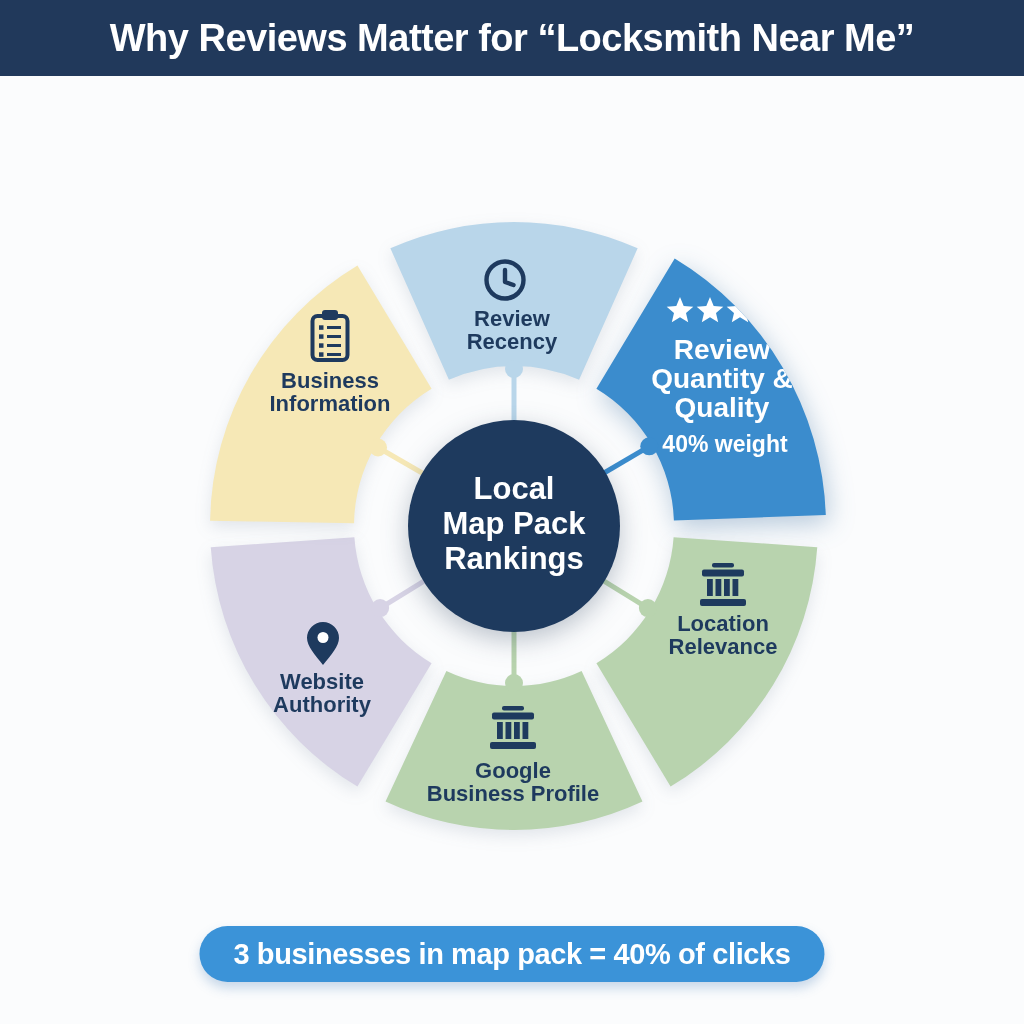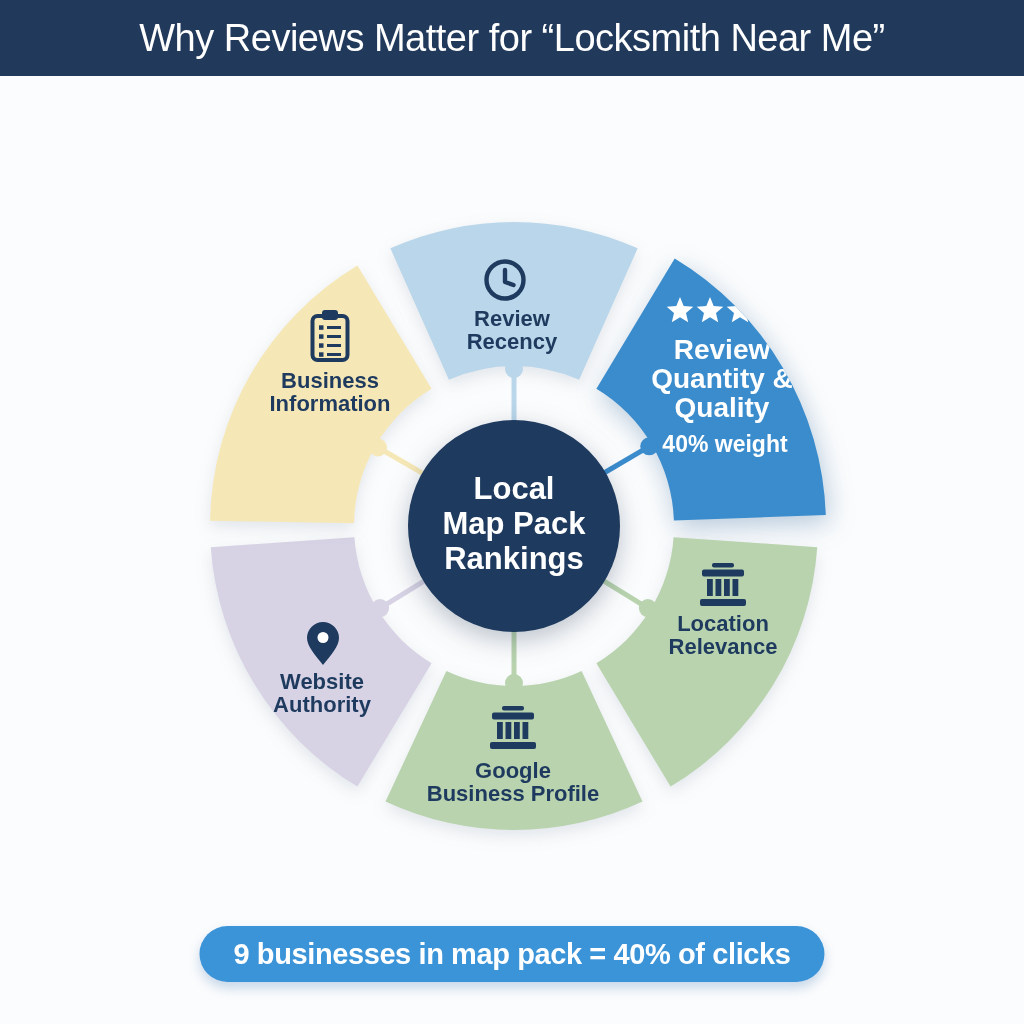--- a/index.html
+++ b/index.html
@@ -7,21 +7,21 @@
     width:1024px;height:1024px;position:relative;overflow:hidden;
     background:#fbfcfd;
     font-family:"Liberation Sans",sans-serif;
   }
   header{
     position:absolute;top:0;left:0;width:1024px;height:76px;
     display:flex;align-items:center;justify-content:center;
     background:#21395b;
   }
   header h1{
-    margin:0;color:#ffffff;font-size:38px;font-weight:400;letter-spacing:-.5px;
+    margin:0;color:#ffffff;font-size:38px;font-weight:700;letter-spacing:-.5px;
     white-space:nowrap;
   }
   main{position:absolute;top:0;left:0;width:894px;height:1024px;}
   #wheel-svg{position:absolute;top:0;left:0;width:1024px;height:1024px;}
   #wheel-svg text{font-family:"Liberation Sans",sans-serif;font-weight:700;}
   .seg > path.fill{filter:drop-shadow(0 6px 8px rgba(70,90,120,.14));}
   .seg.pop > path.fill{filter:drop-shadow(3px 8px 13px rgba(40,95,150,.32));}
   circle.center{filter:drop-shadow(0 8px 13px rgba(25,45,75,.28));}
   .banner{
     position:absolute;top:926px;left:50%;transform:translateX(-50%);
@@ -162,14 +162,14 @@
       <line x1="429.12951042912505" y1="477" x2="378.03401160584315" y2="447.5" stroke="#f6e8b6" stroke-width="5"></line>
       <circle cx="378.03401160584315" cy="447.5" r="9" fill="#f6e8b6"></circle>
       <circle cx="514" cy="526" r="106" fill="#1e3a5e" class="center"></circle>
       <text x="514" y="488" font-size="31" fill="#ffffff" text-anchor="middle" dominant-baseline="central">Local</text>
       <text x="514" y="523" font-size="31" fill="#ffffff" text-anchor="middle" dominant-baseline="central">Map Pack</text>
       <text x="514" y="558" font-size="31" fill="#ffffff" text-anchor="middle" dominant-baseline="central">Rankings</text>
     </svg>
 </main>
 
 <div class="banner" style="background: rgb(59, 147, 216); color: rgb(255, 255, 255);">
-  <span>9 businesses in map pack = 40% of clicks</span>
+  <span>3 businesses in map pack = 40% of clicks</span>
 </div>
 
 </body></html>

